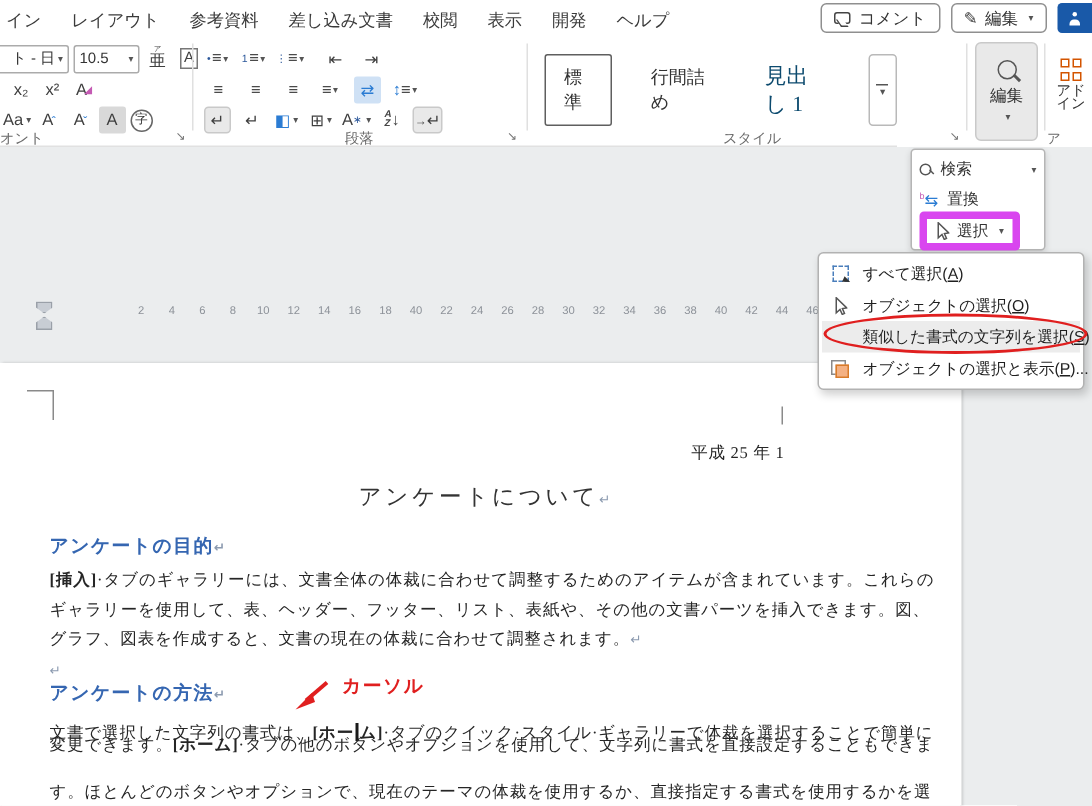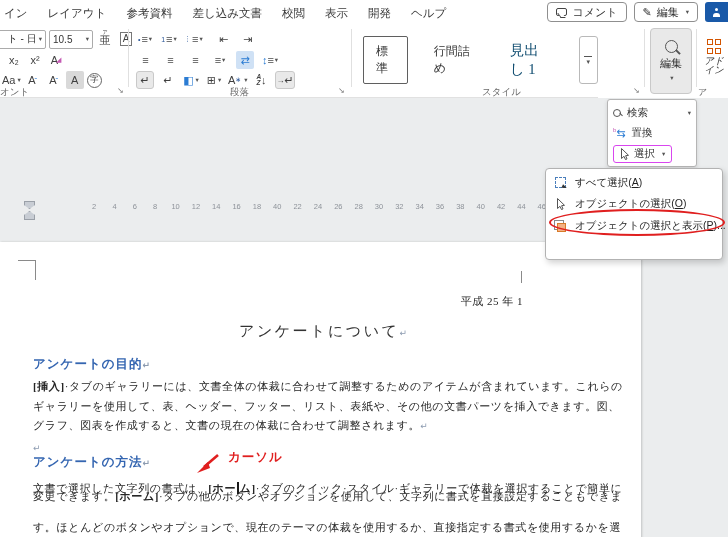--- a/index.html
+++ b/index.html
@@ -76,21 +76,21 @@
   .doc-date { width:490px; text-align:right; text-align-last:right; letter-spacing:0.5px; }
   .pmark { color:#8c9bb0; font-family:"DejaVu Sans",sans-serif; font-size:9px; letter-spacing:0; }
   .caret { display:inline-block; width:1.5px; height:12px; background:#1a1a1a; vertical-align:-2px; margin:0 1px; }
   b { font-weight:bold; }
   .ann-label { position:absolute; color:#e01f1f; font-size:12.5px; font-weight:bold; letter-spacing:1px; font-family:"Liberation Sans",sans-serif; }
 
   
   .edit-panel { position:absolute; left:607px; top:99px; width:90px; height:68px; background:#fff; border:1px solid #b5b5b5; border-radius:3px; box-shadow:0 2px 4px rgba(0,0,0,.12); padding:3px 5px; display:flex; flex-direction:column; justify-content:space-between; font-size:10.5px; color:#333; }
   .ep-row { display:flex; align-items:center; gap:6px; height:19px; }
   .ep-spacer { flex:1; }
-  .sel-box { border:1px solid #d946ef; border-radius:3px; display:flex; align-items:center; gap:5px; padding:1px 6px; }
+  .sel-box { border:5px solid #d946ef; border-radius:3px; display:flex; align-items:center; gap:5px; padding:1px 6px; }
   .repl-ic { color:#2b7cd3; font-size:11px; position:relative; }
   .repl-ic sup { color:#c45ab3; font-size:6px; }
 
   
   .select-menu { position:absolute; left:545px; top:168px; width:178px; height:92px; background:#fff; border:1px solid #b2b2b2; border-radius:4px; box-shadow:2px 3px 6px rgba(0,0,0,.18); padding:3px 2px; display:flex; flex-direction:column; font-size:10.5px; color:#1f1f1f; }
   .menu-item { display:flex; align-items:center; height:21.5px; padding:0 4px; gap:7px; white-space:nowrap; }
   .mi-ic { width:16px; display:flex; justify-content:center; flex:0 0 16px; }
   .menu-item.hover { background:#ececec; }
   u { text-decoration:underline; }
   .selall { width:11px; height:11px; border:1px dashed #4a7ebb; position:relative; }
@@ -255,21 +255,21 @@
   <span class="launcher" style="left:633px;">↘</span>
   <div class="vsep" style="left:644px;"></div>
 
   <div class="bigbtn pressed" style="left:650px; top:2px; width:42px; height:66px;">
     <span class="mag"></span>
     <span>編集</span>
     <span class="dd">▾</span>
   </div>
   <div class="vsep" style="left:696px;"></div>
 
-  <div class="bigbtn" style="left:700px; top:4px; width:28px; height:54px; gap:2px; font-size:9.5px; line-height:10px;font-style:italic;">
+  <div class="bigbtn" style="left:700px; top:4px; width:28px; height:54px; gap:2px; font-size:9.5px; line-height:10px;">
     <span class="grid4">
         <i></i>
         <i></i>
         <i></i>
         <i></i>
       </span>
     <span>アド</span>
     <span style="margin-top:-3px">イン</span>
   </div>
   <span class="grp-label" style="left:698px; font-size:9px;">アドイン</span>
@@ -362,20 +362,24 @@
     <span><span>すべて選択(</span><u>A</u><span>)</span></span>
   </div>
   <div class="menu-item">
     <span class="mi-ic">
       <svg width="9" height="12">
         <path d="M1.5 0.5 L1.5 10.5 L4 8.3 L5.5 11.6 L7 10.9 L5.6 7.7 L8.5 7.3 Z" fill="#fff" stroke="#555" stroke-width="1"></path>
       </svg>
     </span>
     <span><span>オブジェクトの選択(</span><u>O</u><span>)</span></span>
   </div>
+  <div class="menu-item hover">
+    <span class="mi-ic"></span>
+    <span><span>類似した書式の文字列を選択(</span><u>S</u><span>)</span></span>
+  </div>
   <div class="menu-item">
     <span class="mi-ic">
         <span class="pane-ic"></span>
       </span>
     <span><span>オブジェクトの選択と表示(</span><u>P</u><span>)...</span></span>
   </div>
 </div>
 
 <div class="red-ellipse"></div>
 

